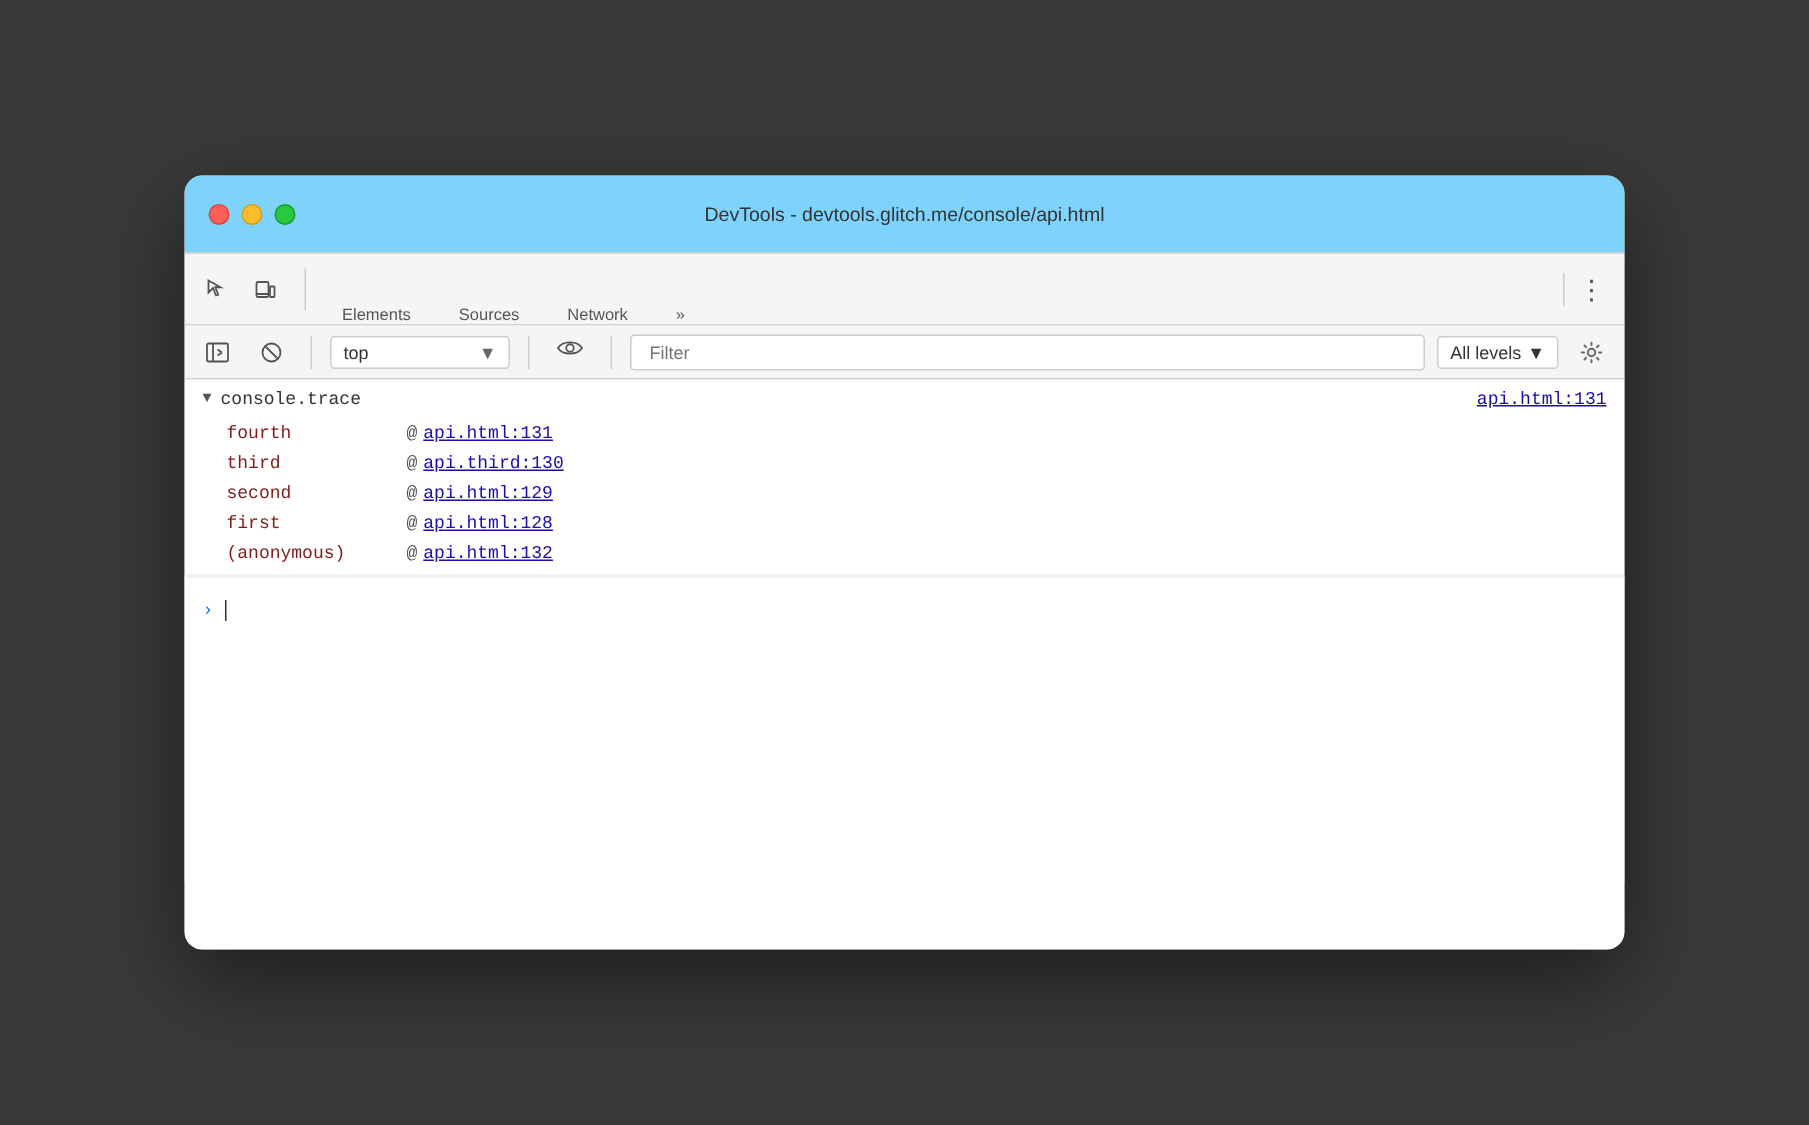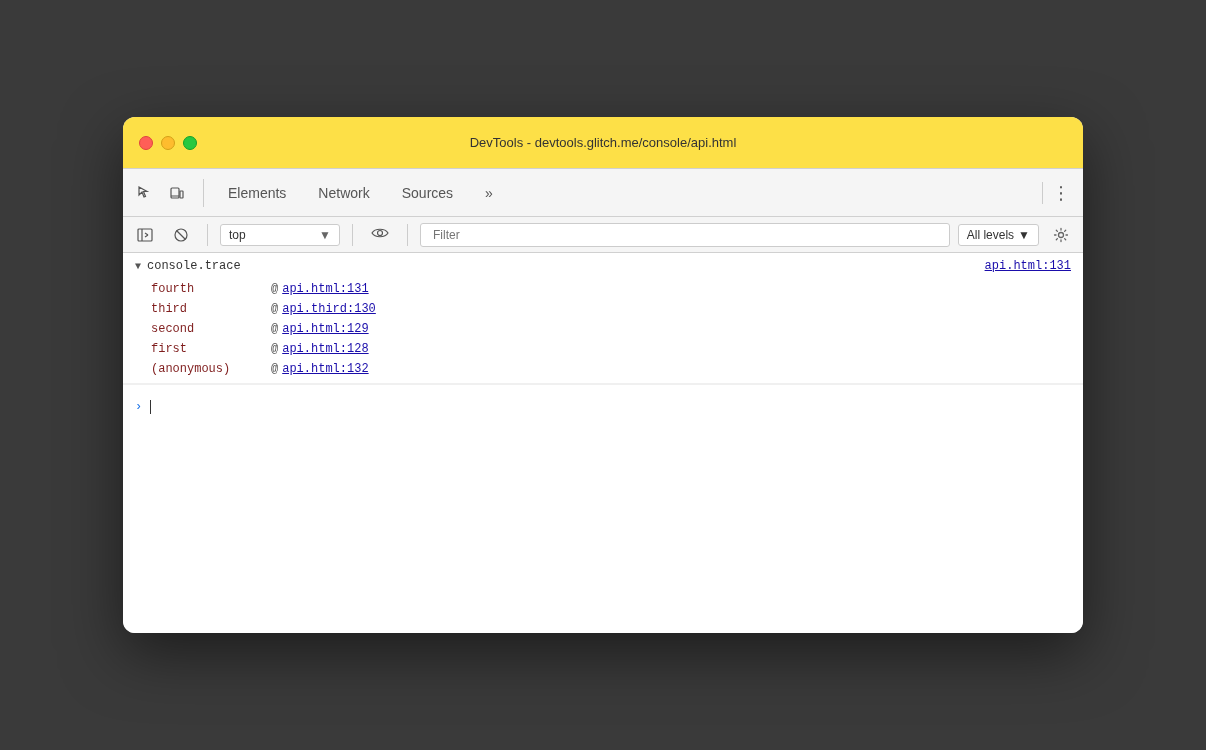--- a/index.html
+++ b/index.html
@@ -15,21 +15,21 @@
 
     .window {
       width: 960px;
       background: #f0f0f0;
       border-radius: 12px;
       box-shadow: 0 20px 60px rgba(0,0,0,0.5);
       overflow: hidden;
     }
 
     .titlebar {
-      background: #fde047;
+      background: #7dd3fc;
       height: 52px;
       display: flex;
       align-items: center;
       padding: 0 16px;
       border-bottom: 1px solid #d0d0d0;
       position: relative;
     }
 
     .traffic-lights {
       display: flex;
@@ -90,22 +90,22 @@
       display: flex;
       align-items: flex-end;
       height: 100%;
       flex: 1;
     }
 
     .tab {
       padding: 0 16px;
       height: 100%;
       display: flex;
-      align-items: center;
-      font-size: 14px;
+      align-items: flex-end;
+      font-size: 11px;
       color: #555;
       cursor: pointer;
       position: relative;
       white-space: nowrap;
     }
 
     .tab.active {
       color: #1a73e8;
       font-weight: 500;
     }
@@ -367,24 +367,24 @@
           <line x1="2" y1="11" x2="10" y2="11" stroke="#555" stroke-width="1.2"></line>
         </svg>
       </div>
     </div>
 
     <div class="tabs">
       <div class="tab">
         <span>Elements</span>
       </div>
       <div class="tab">
+        <span>Sources</span>
+      </div>
+      <div class="tab">
         <span>Network</span>
-      </div>
-      <div class="tab">
-        <span>Sources</span>
       </div>
       <div class="tab">
         <span>»</span>
       </div>
     </div>
 
     <div style="flex:1"></div>
 
     <div class="divider-v"></div>
     <div class="kebab-btn">

